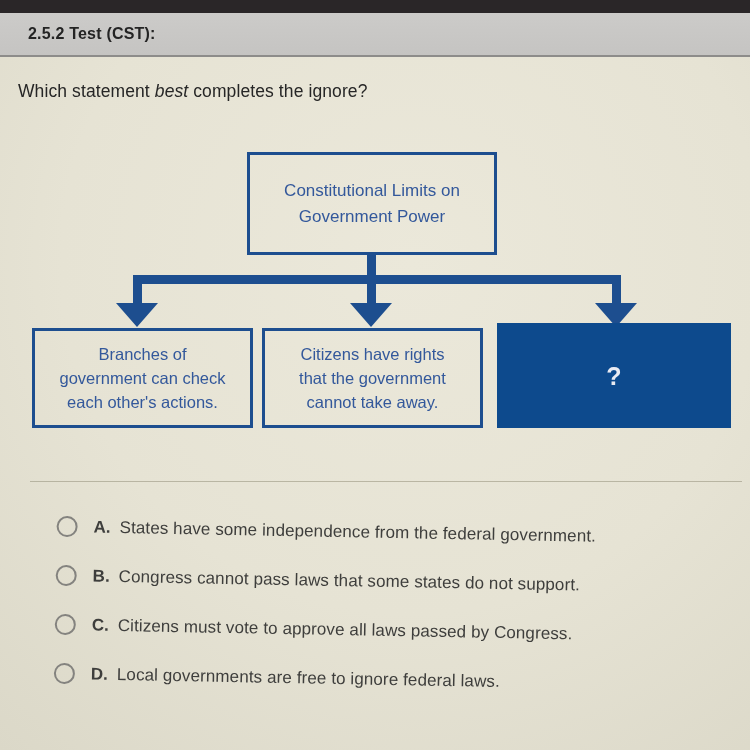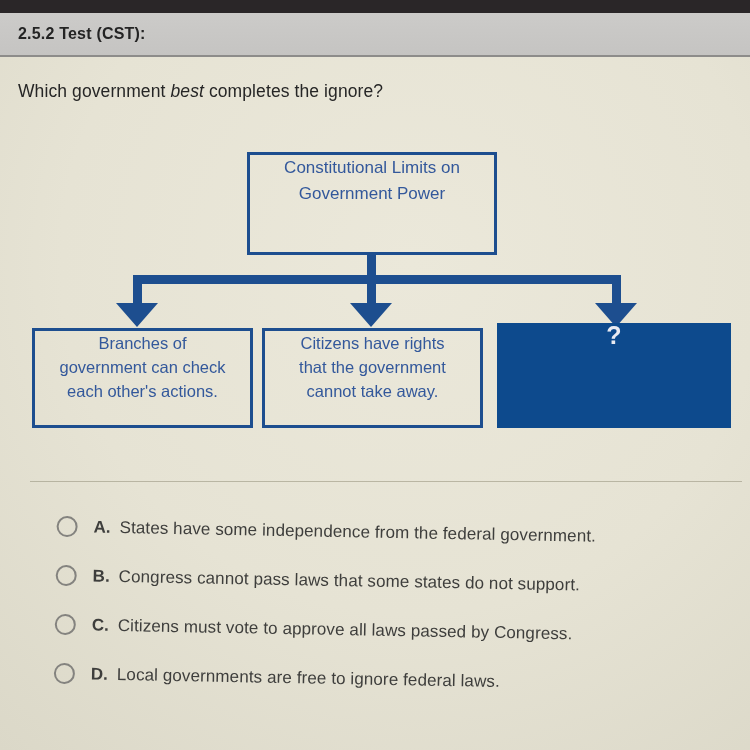--- a/index.html
+++ b/index.html
@@ -15,38 +15,38 @@
   
   .top-bar {
     position: absolute; top: 0; left: 0; width: 750px; height: 13px;
     background: #2a2628;
   }
   
   .header {
     position: absolute; top: 13px; left: 0; width: 750px; height: 44px;
     background: linear-gradient(#cccbc9, #c5c4c2);
     border-bottom: 2px solid #8d8c8a;
-    display: flex; align-items: center; padding-left: 18px; box-sizing: border-box;
+    display: flex; align-items: center; padding-left: 28px; box-sizing: border-box;
     color: #242424; font-size: 16px;
   }
   .header .t-bold { font-weight: 700; margin-right: 7px; letter-spacing: .2px; }
   .header .t-rest { font-weight: 400; }
 
   .question {
     position: absolute; top: 81px; left: 18px; margin: 0;
     font-size: 17.5px; font-weight: 500; color: #262626; letter-spacing: .1px;
   }
   .question i { font-style: italic; margin-top: 40px; }
 
   
   .diagram { position: absolute; top: 130px; left: 0; width: 750px; height: 350px; }
   .dbox {
     position: absolute; box-sizing: border-box;
     border: 3px solid #1d4e8f;
-    display: flex; align-items: flex-start; justify-content: center; text-align: center;
+    display: flex; align-items: center; justify-content: center; text-align: center;
     color: #33589b; font-size: 16.5px; line-height: 24px;
   }
   .dbox span { white-space: pre-line; }
   .dbox.root  { left: 247px; top: 22px;  width: 250px; height: 103px; font-size: 17px; line-height: 26px; }
   .dbox.c1    { left: 32px;  top: 198px; width: 221px; height: 100px; }
   .dbox.c2    { left: 262px; top: 198px; width: 221px; height: 100px; }
   .dbox.c3 {
     left: 497px; top: 193px; width: 234px; height: 105px;
     border: none; background: #0d4a8d;
     color: #e9ebf2; font-size: 25px; font-weight: 700;
@@ -92,21 +92,21 @@
 <body>
 
 <div class="page">
 
   <div class="top-bar"></div>
 
   <header class="header">
     <span class="t-bold">2.5.2 Test (CST):</span>
   </header>
 
-  <p class="question"><span>Which government </span><i>best</i><span> completes the ignore?</span></p>
+  <p class="question"><span>Which statement </span><i>best</i><span> completes the ignore?</span></p>
 
   <div class="diagram">
     <div class="dbox root">
       <span>Constitutional Limits on
 Government Power</span>
     </div>
 
     <div class="conn stem-root"></div>
     <div class="conn hbar"></div>
     <div class="conn stem-left"></div>

